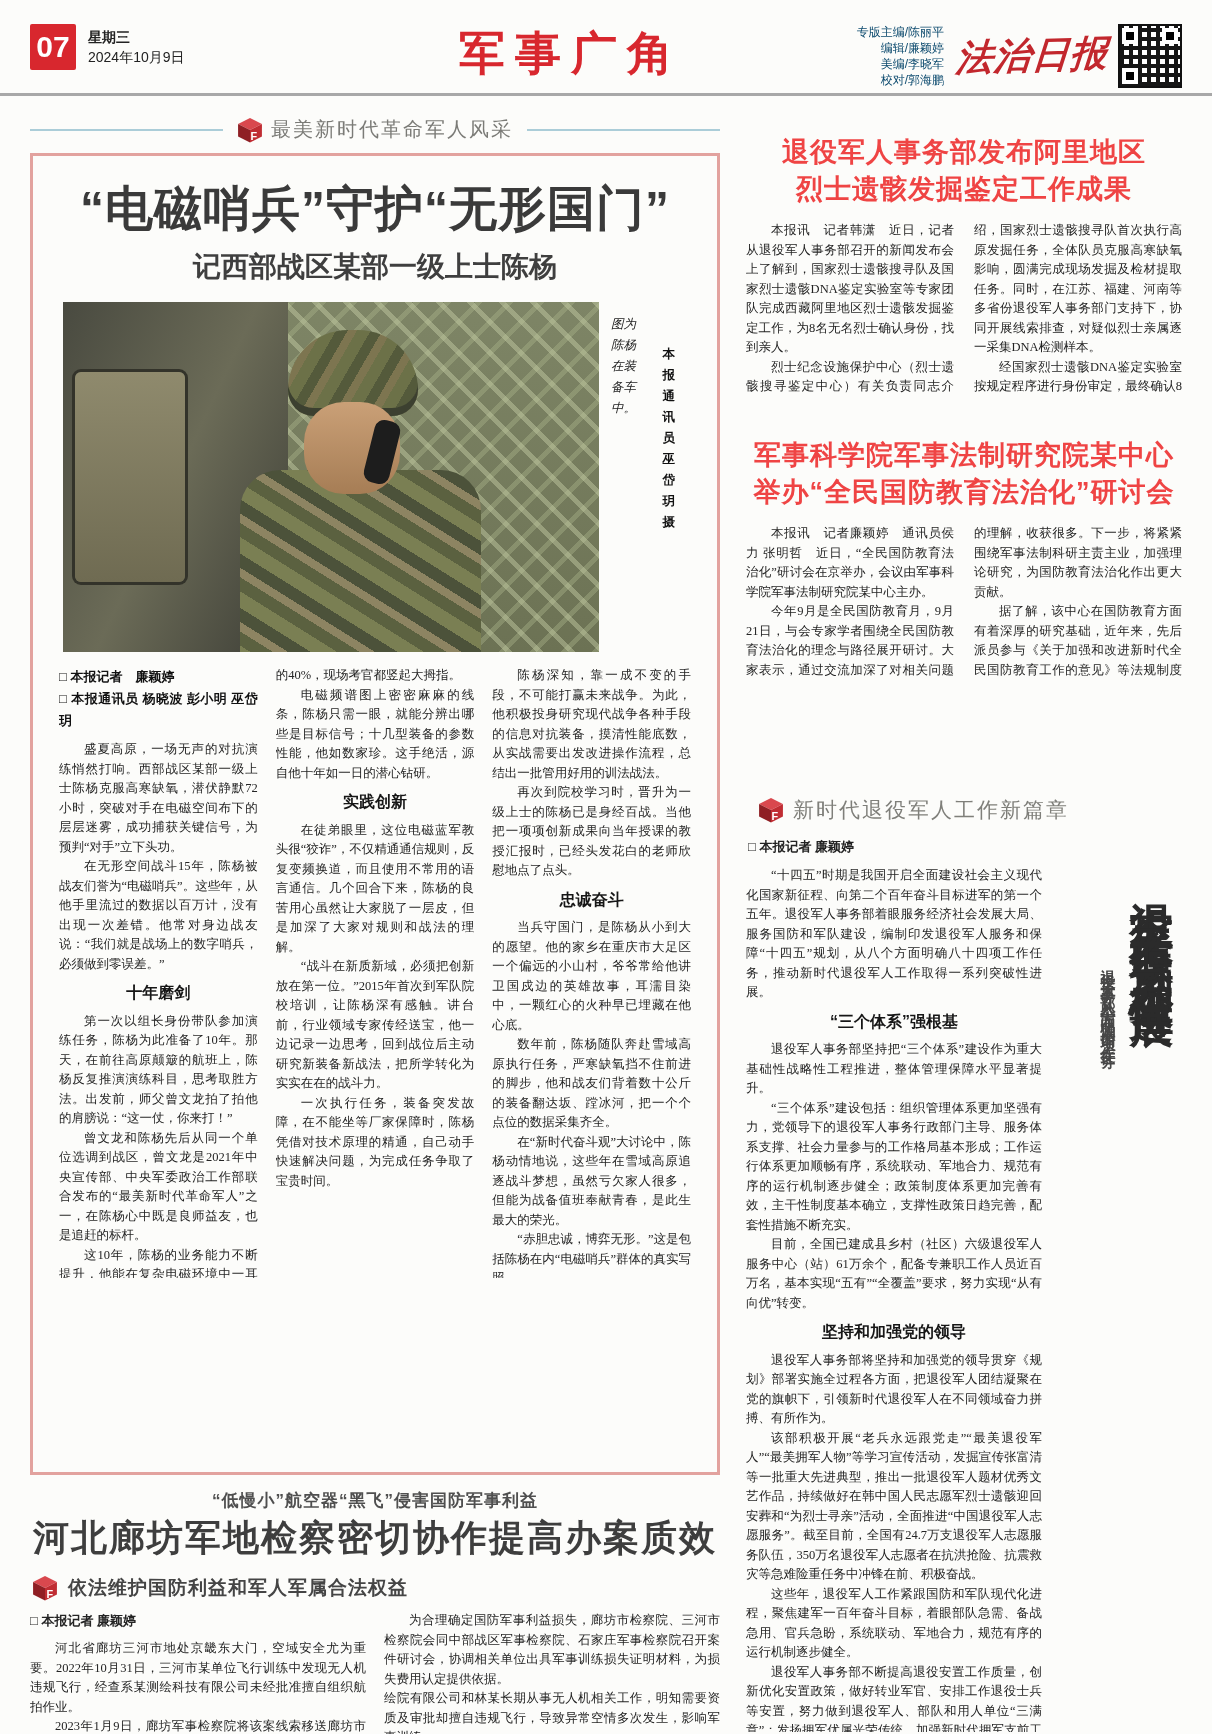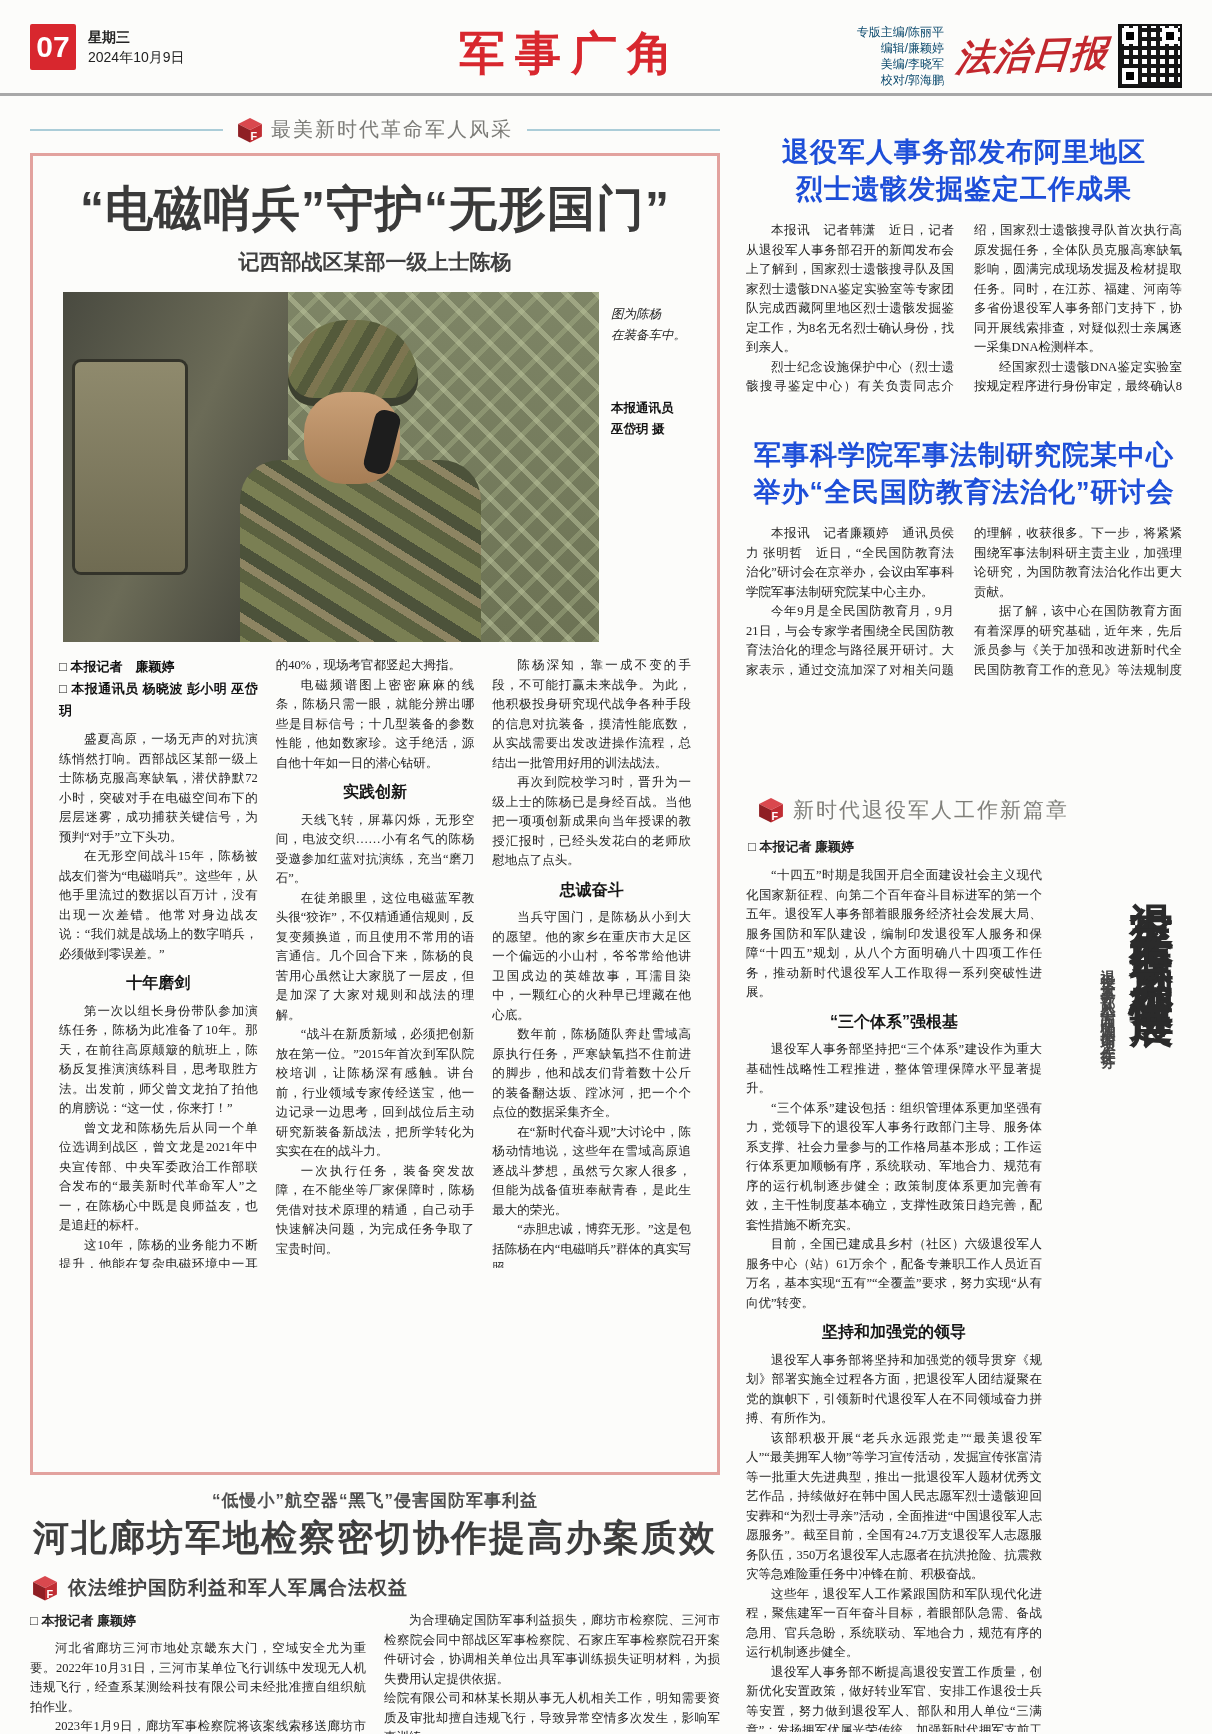--- a/index.html
+++ b/index.html
@@ -36,38 +36,38 @@
   
   .kicker-row { display:flex; align-items:center; margin:8px 0 10px 0; }
   .kicker-row .line { flex:1; height:2px; background:#abcdd8; }
   .kicker-label { display:flex; align-items:center; gap:8px; padding:0 14px; font-size:20px;
                   color:#7b7b77; letter-spacing:2px; white-space:nowrap; }
   .cube { width:26px; height:26px; flex:0 0 auto; }
   
   .feature-box { border:3px solid #e2a29e; padding:16px 26px 12px 26px; height:1322px; overflow:hidden; }
   .feature-headline { text-align:center; font-size:48px; font-weight:bold; color:#3a3a3a;
                       letter-spacing:1px; line-height:62px; margin:6px 0 8px 0; }
-  .feature-subtitle { text-align:center; font-size:21px; font-weight:bold; color:#3f3f3f; margin-bottom:16px; }
+  .feature-subtitle { text-align:center; font-size:28px; font-weight:bold; color:#3f3f3f; margin-bottom:16px; }
   .photo-row { display:flex; margin:2px 4px 14px 4px; }
   .photo { flex:1; height:350px; position:relative; overflow:hidden;
            background:linear-gradient(115deg,#494a40 0%,#6b6b57 28%,#3e3f37 55%,#585a4a 80%,#42432f 100%); }
   .photo .equip { position:absolute; left:12px; top:70px; width:110px; height:210px; background:
                   linear-gradient(#8f8a6d,#6f6b52); border-radius:6px; box-shadow:0 0 0 3px #33332a; }
   .photo .net { position:absolute; right:0; top:0; width:58%; height:100%; background:
       repeating-linear-gradient(45deg,rgba(198,206,166,.45) 0 5px,transparent 5px 22px),
       repeating-linear-gradient(-45deg,rgba(170,180,138,.4) 0 5px,transparent 5px 22px),
       linear-gradient(#7e8566,#6c7254); }
   .photo .torso { position:absolute; left:33%; bottom:-10px; width:45%; height:55%; border-radius:40px 40px 0 0; background:
       repeating-linear-gradient(32deg,#7a7f53 0 14px,#5b6140 14px 26px,#8d8462 26px 34px,#4c523a 34px 46px); }
   .photo .helmet { position:absolute; left:42%; top:28px; width:130px; height:86px; border-radius:60px 60px 26px 26px; background:
       repeating-linear-gradient(120deg,#6c7148 0 12px,#545a3b 12px 22px,#7d7550 22px 30px); box-shadow:inset 0 -8px 0 #3c4030; }
   .photo .face { position:absolute; left:45%; top:100px; width:96px; height:92px; border-radius:40px; background:
       linear-gradient(#caa077,#a67d55); }
   .photo .handset { position:absolute; left:57%; top:118px; width:26px; height:64px; border-radius:10px; background:#1d1d1d; transform:rotate(14deg); }
-  .photo-side { width:88px; padding:12px 0 0 12px; display:flex; flex-direction:column;gap:22px; }
+  .photo-side { width:88px; padding:12px 0 0 12px; display:flex; flex-direction:row;gap:22px; }
   .caption { font-family:"Liberation Serif","DejaVu Serif",serif; font-style:italic; font-size:12.5px;
              line-height:21px; color:#1c1c1c; }
   .credit { margin-top:30px; font-size:12.5px; font-weight:bold; line-height:21px; color:#111; }
   .feature-cols { display:flex; gap:18px; height:612px; overflow:hidden; }
   .fcol { flex:1; min-width:0; font-family:"Liberation Serif","DejaVu Serif",serif; font-size:12.5px;
           line-height:19.5px; text-align:justify; color:#242424; overflow:hidden; }
   .bylines { font-family:"Liberation Sans",sans-serif; font-size:13px; font-weight:bold;
              line-height:22px; margin-bottom:8px; color:#111; }
   .para { text-indent:2em; margin:0; }
   .para.cont { text-indent:0; }
@@ -76,21 +76,21 @@
   
   .bottom-article { margin-top:14px; }
   .ba-kicker { text-align:center; font-size:17px; font-weight:bold; color:#4f4f4f; letter-spacing:1px; margin:6px 0 2px; }
   .ba-headline { text-align:center; font-size:36px; font-weight:bold; color:#3e3e3e; letter-spacing:2px; margin:2px 0 12px; }
   .ba-tagrow { display:flex; align-items:center; gap:10px; margin:4px 0 10px 2px; }
   .ba-tag { font-size:19px; font-weight:bold; color:#454545; letter-spacing:1px; }
   .ba-byline { font-family:"Liberation Sans",sans-serif; font-size:13px; font-weight:bold; line-height:20px; margin-bottom:8px; }
   .ba-cols { display:flex; gap:18px; height:268px; overflow:hidden; }
   
   .r-article { margin-top:26px; }
-  .r-headline { text-align:center; font-size:27px; font-weight:bold; color:#1d4ed8; line-height:37px;
+  .r-headline { text-align:center; font-size:27px; font-weight:bold; color:#ef4444; line-height:37px;
                 letter-spacing:1px; white-space:pre-line; }
   .r-body { margin-top:13px; column-count:2; column-gap:20px; font-family:"Liberation Serif","DejaVu Serif",serif;
             font-size:12.5px; line-height:19.5px; text-align:justify; color:#242424; overflow:hidden; }
   .r-body.h1 { height:182px; } .r-body.h2 { height:156px; }
   .veterans { margin-top:116px; }
   .v-kicker { display:flex; align-items:center; gap:9px; padding-left:12px; font-size:21px; color:#7f7f7a;
               letter-spacing:2px; }
   .v-byline { font-size:13px; font-weight:bold; margin:14px 0 10px 2px; }
   .v-flex { display:flex; }
   .v-text { flex:1; min-width:0; padding-right:14px; font-family:"Liberation Serif","DejaVu Serif",serif;
@@ -187,21 +187,20 @@
                 <div class="sub-head">十年磨剑</div>
                 <p class="para">第一次以组长身份带队参加演练任务，陈杨为此准备了10年。那天，在前往高原颠簸的航班上，陈杨反复推演演练科目，思考取胜方法。出发前，师父曾文龙拍了拍他的肩膀说：“这一仗，你来打！”</p>
                 <p class="para">曾文龙和陈杨先后从同一个单位选调到战区，曾文龙是2021年中央宣传部、中央军委政治工作部联合发布的“最美新时代革命军人”之一，在陈杨心中既是良师益友，也是追赶的标杆。</p>
                 <p class="para">这10年，陈杨的业务能力不断提升，他能在复杂电磁环境中一耳听出目标信号，精准捕捉、迅速锁定……</p>
               </div>
           </div>
           <div class="fcol">
               <p class="para cont">的40%，现场考官都竖起大拇指。</p>
               <p class="para">电磁频谱图上密密麻麻的线条，陈杨只需一眼，就能分辨出哪些是目标信号；十几型装备的参数性能，他如数家珍。这手绝活，源自他十年如一日的潜心钻研。</p>
               <div class="sub-head">实践创新</div>
-              <p class="para">天线飞转，屏幕闪烁，无形空间，电波交织……小有名气的陈杨受邀参加红蓝对抗演练，充当“磨刀石”。</p>
               <p class="para">在徒弟眼里，这位电磁蓝军教头很“狡诈”，不仅精通通信规则，反复变频换道，而且使用不常用的语言通信。几个回合下来，陈杨的良苦用心虽然让大家脱了一层皮，但是加深了大家对规则和战法的理解。</p>
               <p class="para">“战斗在新质新域，必须把创新放在第一位。”2015年首次到军队院校培训，让陈杨深有感触。讲台前，行业领域专家传经送宝，他一边记录一边思考，回到战位后主动研究新装备新战法，把所学转化为实实在在的战斗力。</p>
               <p class="para">一次执行任务，装备突发故障，在不能坐等厂家保障时，陈杨凭借对技术原理的精通，自己动手快速解决问题，为完成任务争取了宝贵时间。</p>
             </div>
           <div class="fcol">
               <p class="para">陈杨深知，靠一成不变的手段，不可能打赢未来战争。为此，他积极投身研究现代战争各种手段的信息对抗装备，摸清性能底数，从实战需要出发改进操作流程，总结出一批管用好用的训法战法。</p>
               <p class="para">再次到院校学习时，晋升为一级上士的陈杨已是身经百战。当他把一项项创新成果向当年授课的教授汇报时，已经头发花白的老师欣慰地点了点头。</p>
               <div class="sub-head">忠诚奋斗</div>
               <p class="para">当兵守国门，是陈杨从小到大的愿望。他的家乡在重庆市大足区一个偏远的小山村，爷爷常给他讲卫国戍边的英雄故事，耳濡目染中，一颗红心的火种早已埋藏在他心底。</p>
               <p class="para">数年前，陈杨随队奔赴雪域高原执行任务，严寒缺氧挡不住前进的脚步，他和战友们背着数十公斤的装备翻达坂、蹚冰河，把一个个点位的数据采集齐全。</p>

